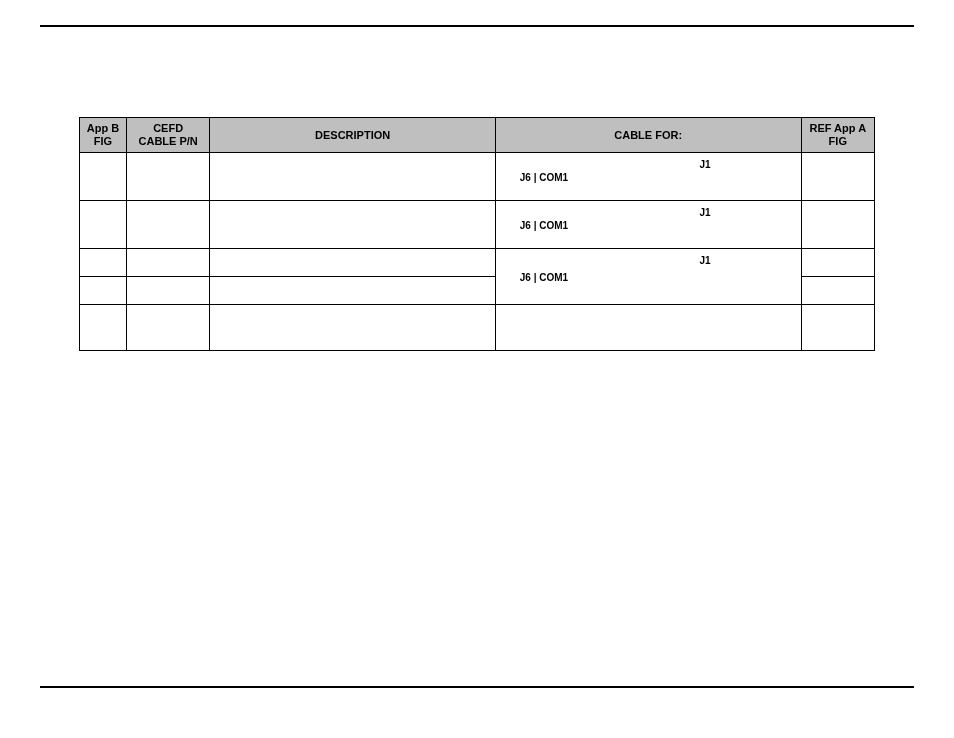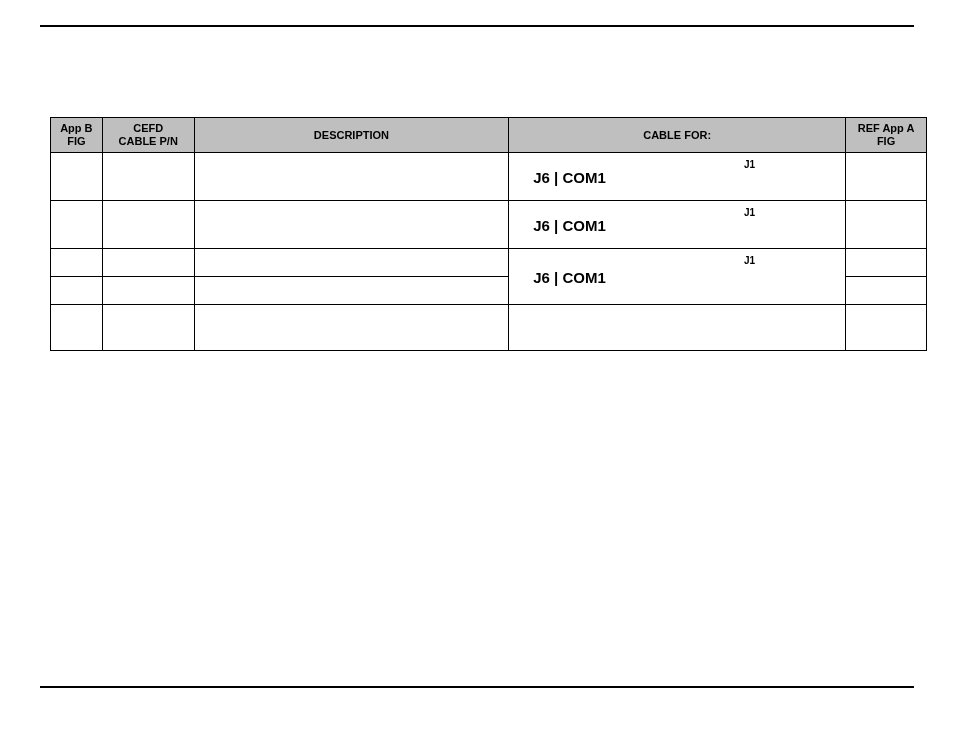--- a/index.html
+++ b/index.html
@@ -21,21 +21,21 @@
   }
   .footer-line {
     position: absolute;
     bottom: 50px;
     left: 40px;
     right: 40px;
     border-top: 2px solid #000;
   }
   table {
     border-collapse: collapse;
-    width: 877px;
+    width: 796px;
     margin: 50px auto 0 auto;
   }
   th, td {
     border: 1.5px solid #000;
     vertical-align: middle;
   }
   th {
     background: #bfbfbf;
     font-size: 11px;
     font-weight: bold;
@@ -62,21 +62,21 @@
     position: relative;
     width: 100%;
     height: 100%;
   }
   .u-left {
     position: absolute;
     left: 24px;
     top: 50%;
     transform: translateY(-50%);
     font-weight: bold;
-    font-size: 15px;
+    font-size: 10px;
     text-align: right;
   }
   .u-right {
     position: absolute;
     right: 90px;
     top: 6px;
     font-weight: bold;
     font-size: 10px;
   }
   .col-appb { width: 46px; }

